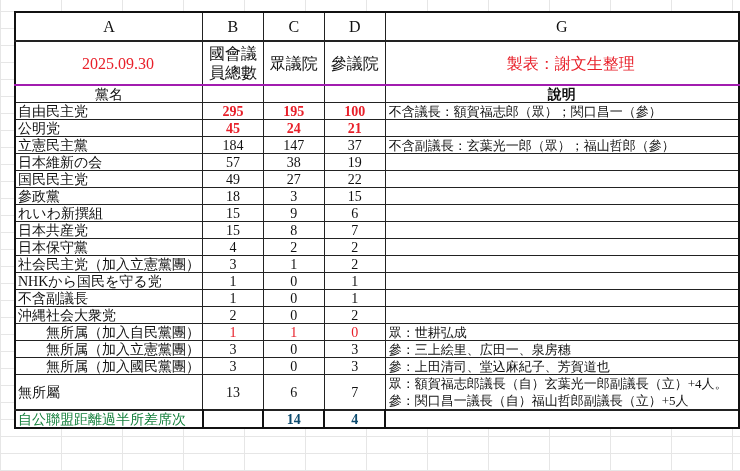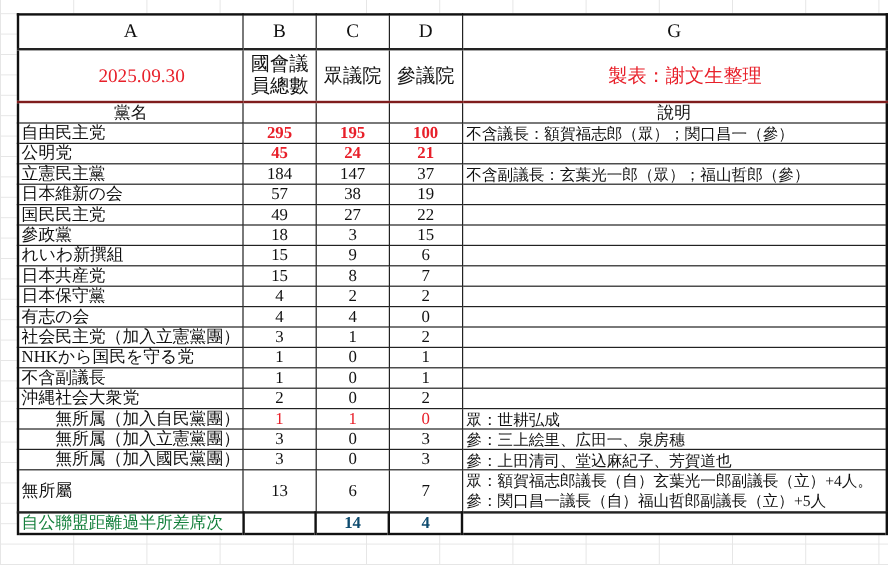--- a/index.html
+++ b/index.html
@@ -38,22 +38,22 @@
   }
   .sheet col.a { width: 170px; }
   .sheet col.b { width: 61px; }
   .sheet col.c { width: 61px; }
   .sheet col.d { width: 61px; }
   .sheet col.g { width: 354px; }
 
   tr.colhdr td { height: 27px; text-align: center; font-size: 16px; border-bottom: 2px solid #222; }
   tr.titlerow td { height: 42px; text-align: center; font-size: 16px; line-height: 19px; }
   tr.titlerow td.date, tr.titlerow td.maker { color: #e8202a; padding-left: 20px; }
-  tr.labelrow td { text-align: center; border-top: 2px solid #7f1d1d; }
-  tr.labelrow td.desc-head { text-align: center; }
+  tr.labelrow td { text-align: center; border-top: 2px solid #a21caf; }
+  tr.labelrow td.desc-head { text-align: center; font-weight: bold; }
   td.num { text-align: center; }
   td.red { color: #e8202a; }
   td.bold { font-weight: bold; }
   td.indent { padding-left: 30px; }
   td.note { font-size: 13px; padding-left: 3px; }
   tr.tall td { height: 34px; }
   tr.tall td.note { line-height: 17px; }
   tr.total td { border-top: 2px solid #222; }
   tr.total td.name { font-weight: bold; }
   tr.gap td { border-top: 2px solid #222; border-left: 2px solid #111; border-right: 2px solid #111; height: 16px; }
@@ -153,27 +153,20 @@
       <td class="note"></td>
     </tr>
     <tr>
       <td>日本保守黨</td>
       <td class="num">4</td>
       <td class="num">2</td>
       <td class="num">2</td>
       <td class="note"></td>
     </tr>
     <tr>
-      <td>有志の会</td>
-      <td class="num">4</td>
-      <td class="num">4</td>
-      <td class="num">0</td>
-      <td class="note"></td>
-    </tr>
-    <tr>
       <td>社会民主党（加入立憲黨團）</td>
       <td class="num">3</td>
       <td class="num">1</td>
       <td class="num">2</td>
       <td class="note"></td>
     </tr>
     <tr>
       <td>NHKから国民を守る党</td>
       <td class="num">1</td>
       <td class="num">0</td>

